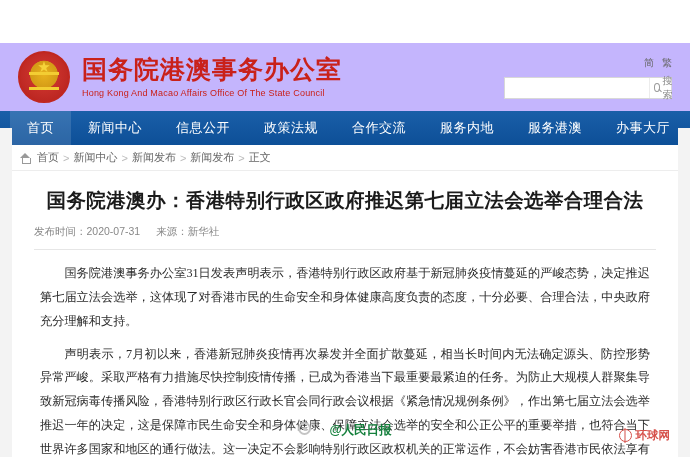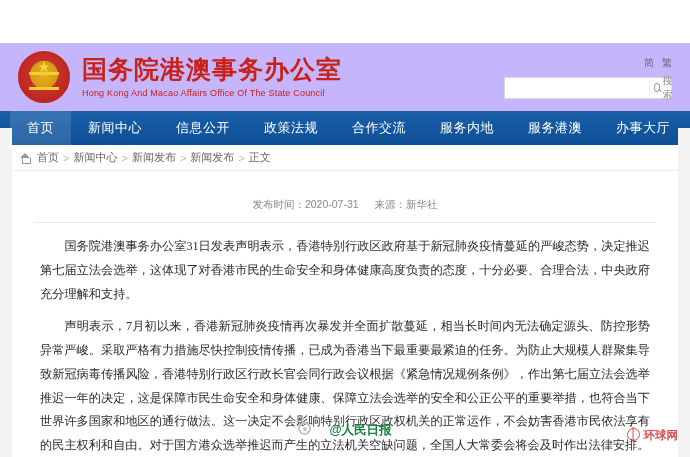--- a/index.html
+++ b/index.html
@@ -194,21 +194,21 @@
     text-align: center;
     line-height: 1.4;
     letter-spacing: 0.4px;
   }
   .meta {
     margin-top: 11px;
     text-align: center;
     font-size: 10.5px;
     color: #888;
     display: flex;
-    justify-content: center;
+    justify-content: flex-start;
     gap: 16px;
   }
   .divider {
     margin: 10px 0 0 0;
     border-top: 1px solid #e6e6e6;
   }
   .body {
     margin-top: 12px;
     padding: 0 6px;
   }
@@ -244,24 +244,24 @@
   .weibo-eye::after {
     content: "";
     position: absolute;
     width: 4px; height: 4px;
     border-radius: 50%;
     background: #c4c4c4;
     left: 2.5px; top: 2.5px;
   }
   .wm-right {
     position: absolute;
-    right: 12px;
+    right: 20px;
     bottom: 14px;
     display: flex;
-    align-items: flex-start;
+    align-items: center;
     gap: 4px;
     font-size: 11.5px;
     color: #c9c9c9;
     font-weight: bold;
   }
   .globe {
     width: 13px; height: 13px;
     border-radius: 50%;
     border: 1.6px solid #d6514b;
     position: relative;
@@ -331,20 +331,21 @@
   <span class="sep">&gt;</span>
   <span>新闻发布</span>
   <span class="sep">&gt;</span>
   <span>正文</span>
 </div>
 
 <div class="edge-left"></div>
 <div class="edge-right"></div>
 
 <div class="article">
+  <div class="headline">国务院港澳办：香港特别行政区政府推迟第七届立法会选举合理合法</div>
   <div class="meta">
     <span>发布时间：2020-07-31</span>
     <span>来源：新华社</span>
   </div>
   <div class="divider"></div>
   <div class="body">
     <p>国务院港澳事务办公室31日发表声明表示，香港特别行政区政府基于新冠肺炎疫情蔓延的严峻态势，决定推迟第七届立法会选举，这体现了对香港市民的生命安全和身体健康高度负责的态度，十分必要、合理合法，中央政府充分理解和支持。</p>
     <p>声明表示，7月初以来，香港新冠肺炎疫情再次暴发并全面扩散蔓延，相当长时间内无法确定源头、防控形势异常严峻。采取严格有力措施尽快控制疫情传播，已成为香港当下最重要最紧迫的任务。为防止大规模人群聚集导致新冠病毒传播风险，香港特别行政区行政长官会同行政会议根据《紧急情况规例条例》，作出第七届立法会选举推迟一年的决定，这是保障市民生命安全和身体健康、保障立法会选举的安全和公正公平的重要举措，也符合当下世界许多国家和地区的通行做法。这一决定不会影响特别行政区政权机关的正常运作，不会妨害香港市民依法享有的民主权利和自由。对于国方港众选举推迟而产生的立法机关空缺问题，全国人大常委会将会及时作出法律安排。</p>
     <p>声明指出，伟大祖国是香港抵抗疫情和一切风险的坚强后盾。应香港特别行政区政府的请求，中央政府已立足提前派检测人员赴香港协助开展大规模核酸检测服务，帮助香港加快建设临时隔离及治疗中心，以坚决控制疫情。希望香港社会各界在特别行政区政府的带领下，紧急抗疫大局，共担抗疫责任，齐心同，同舟共济，早日打赢抗疫阻击战，为尽快恢复秩序、改善民生创造良好条件。</p>
   </div>

